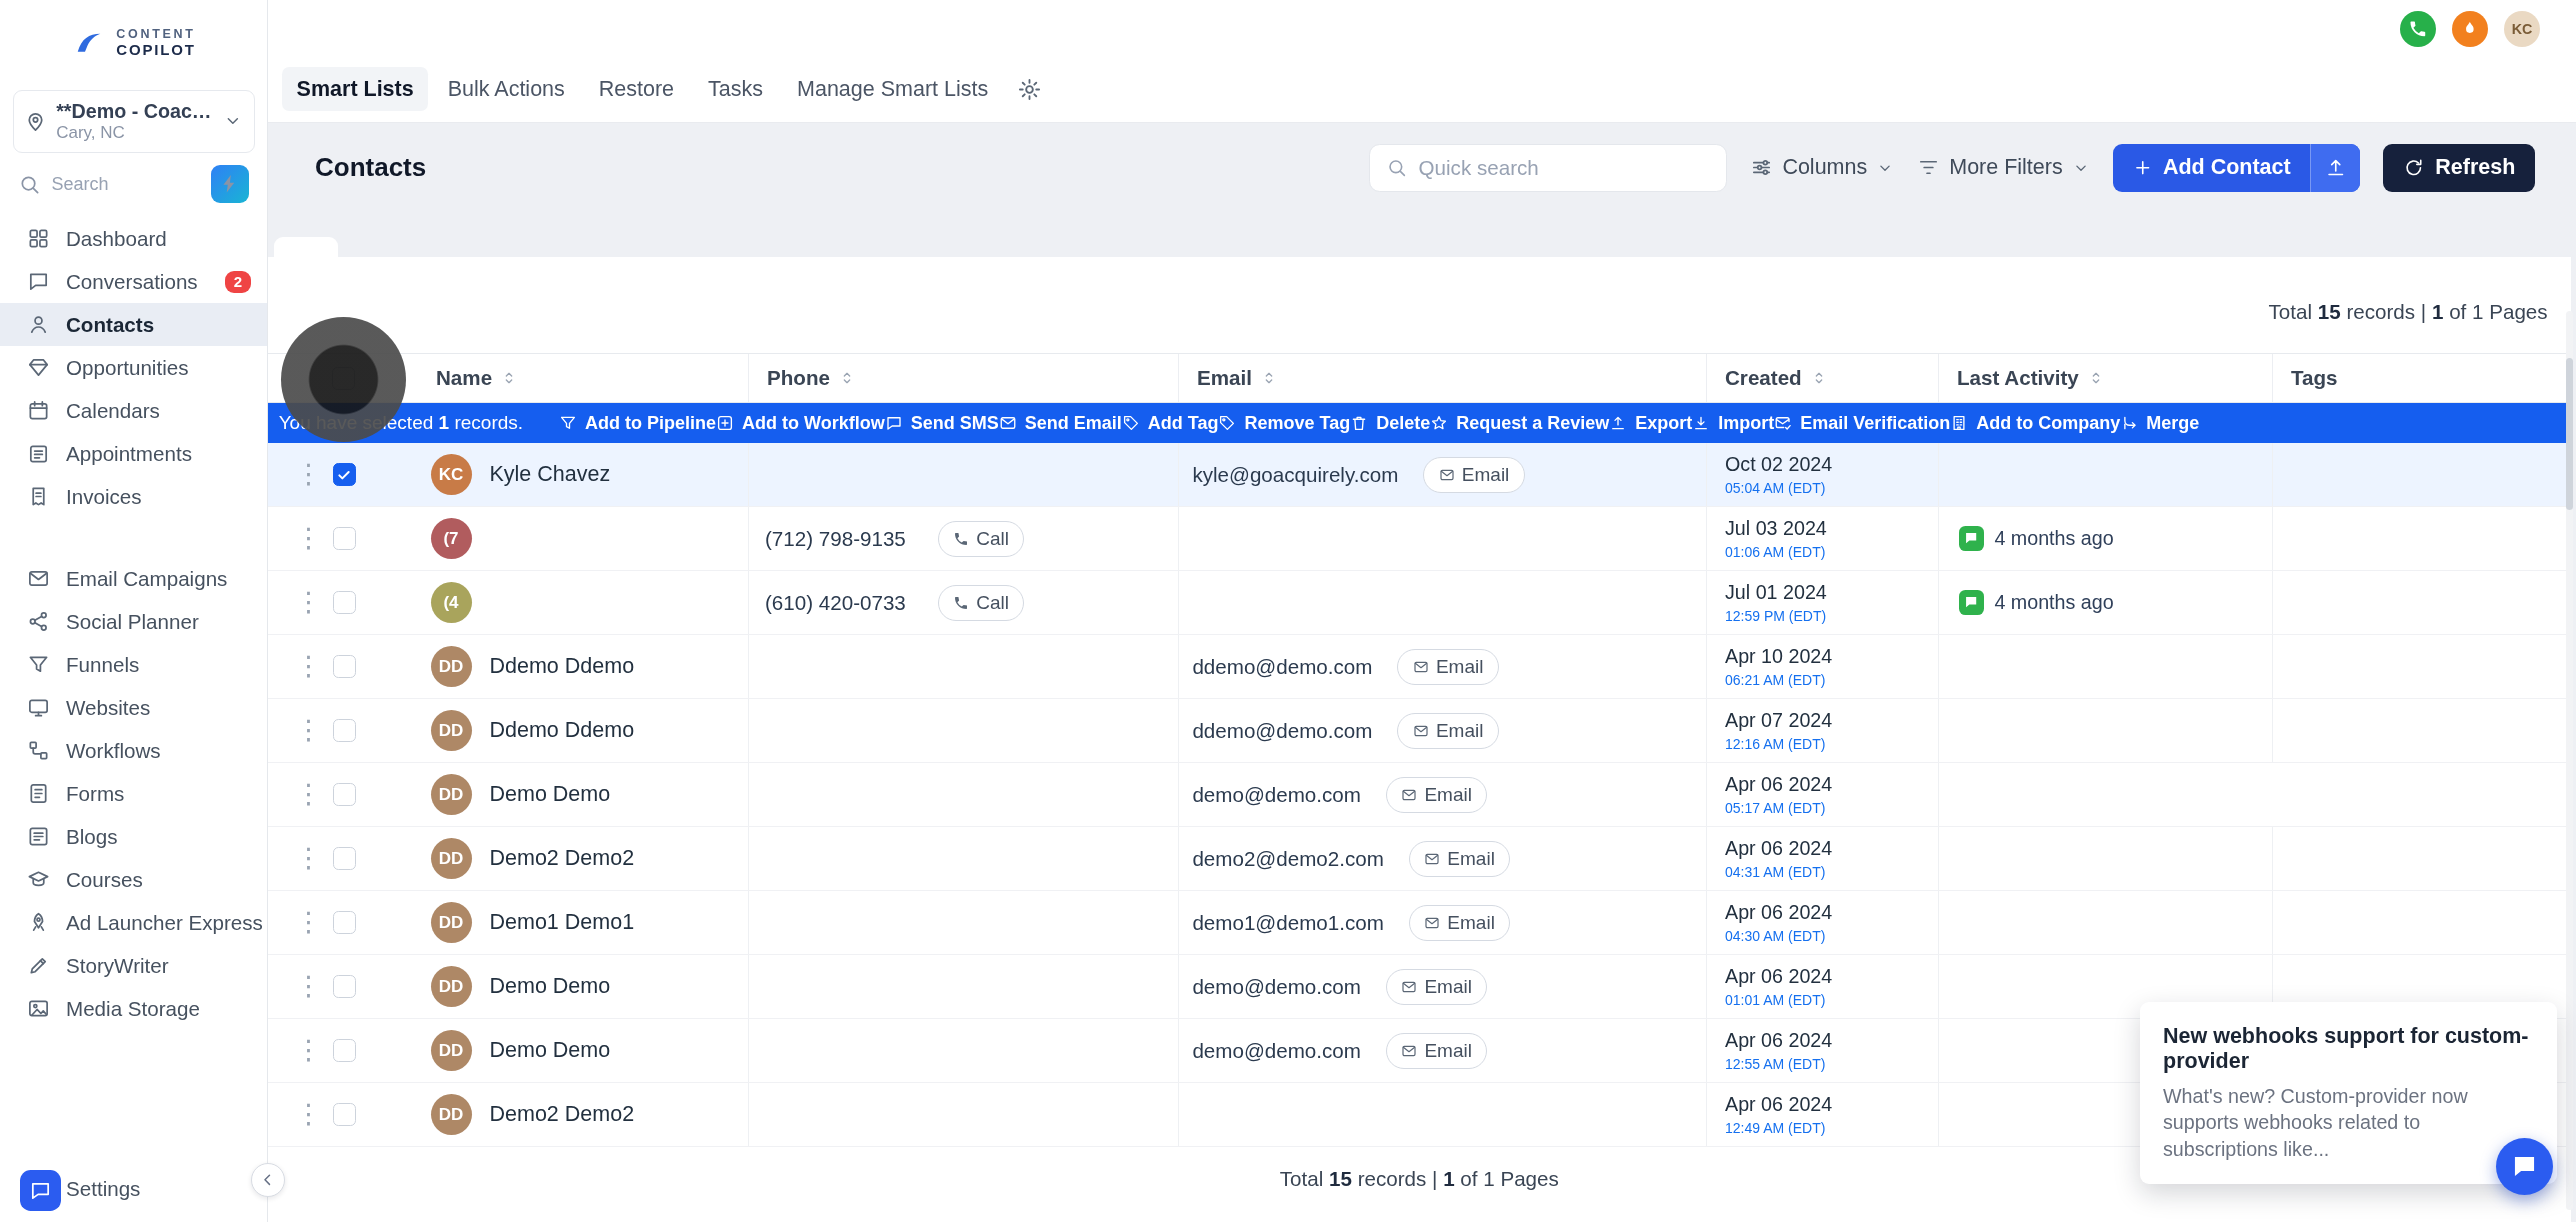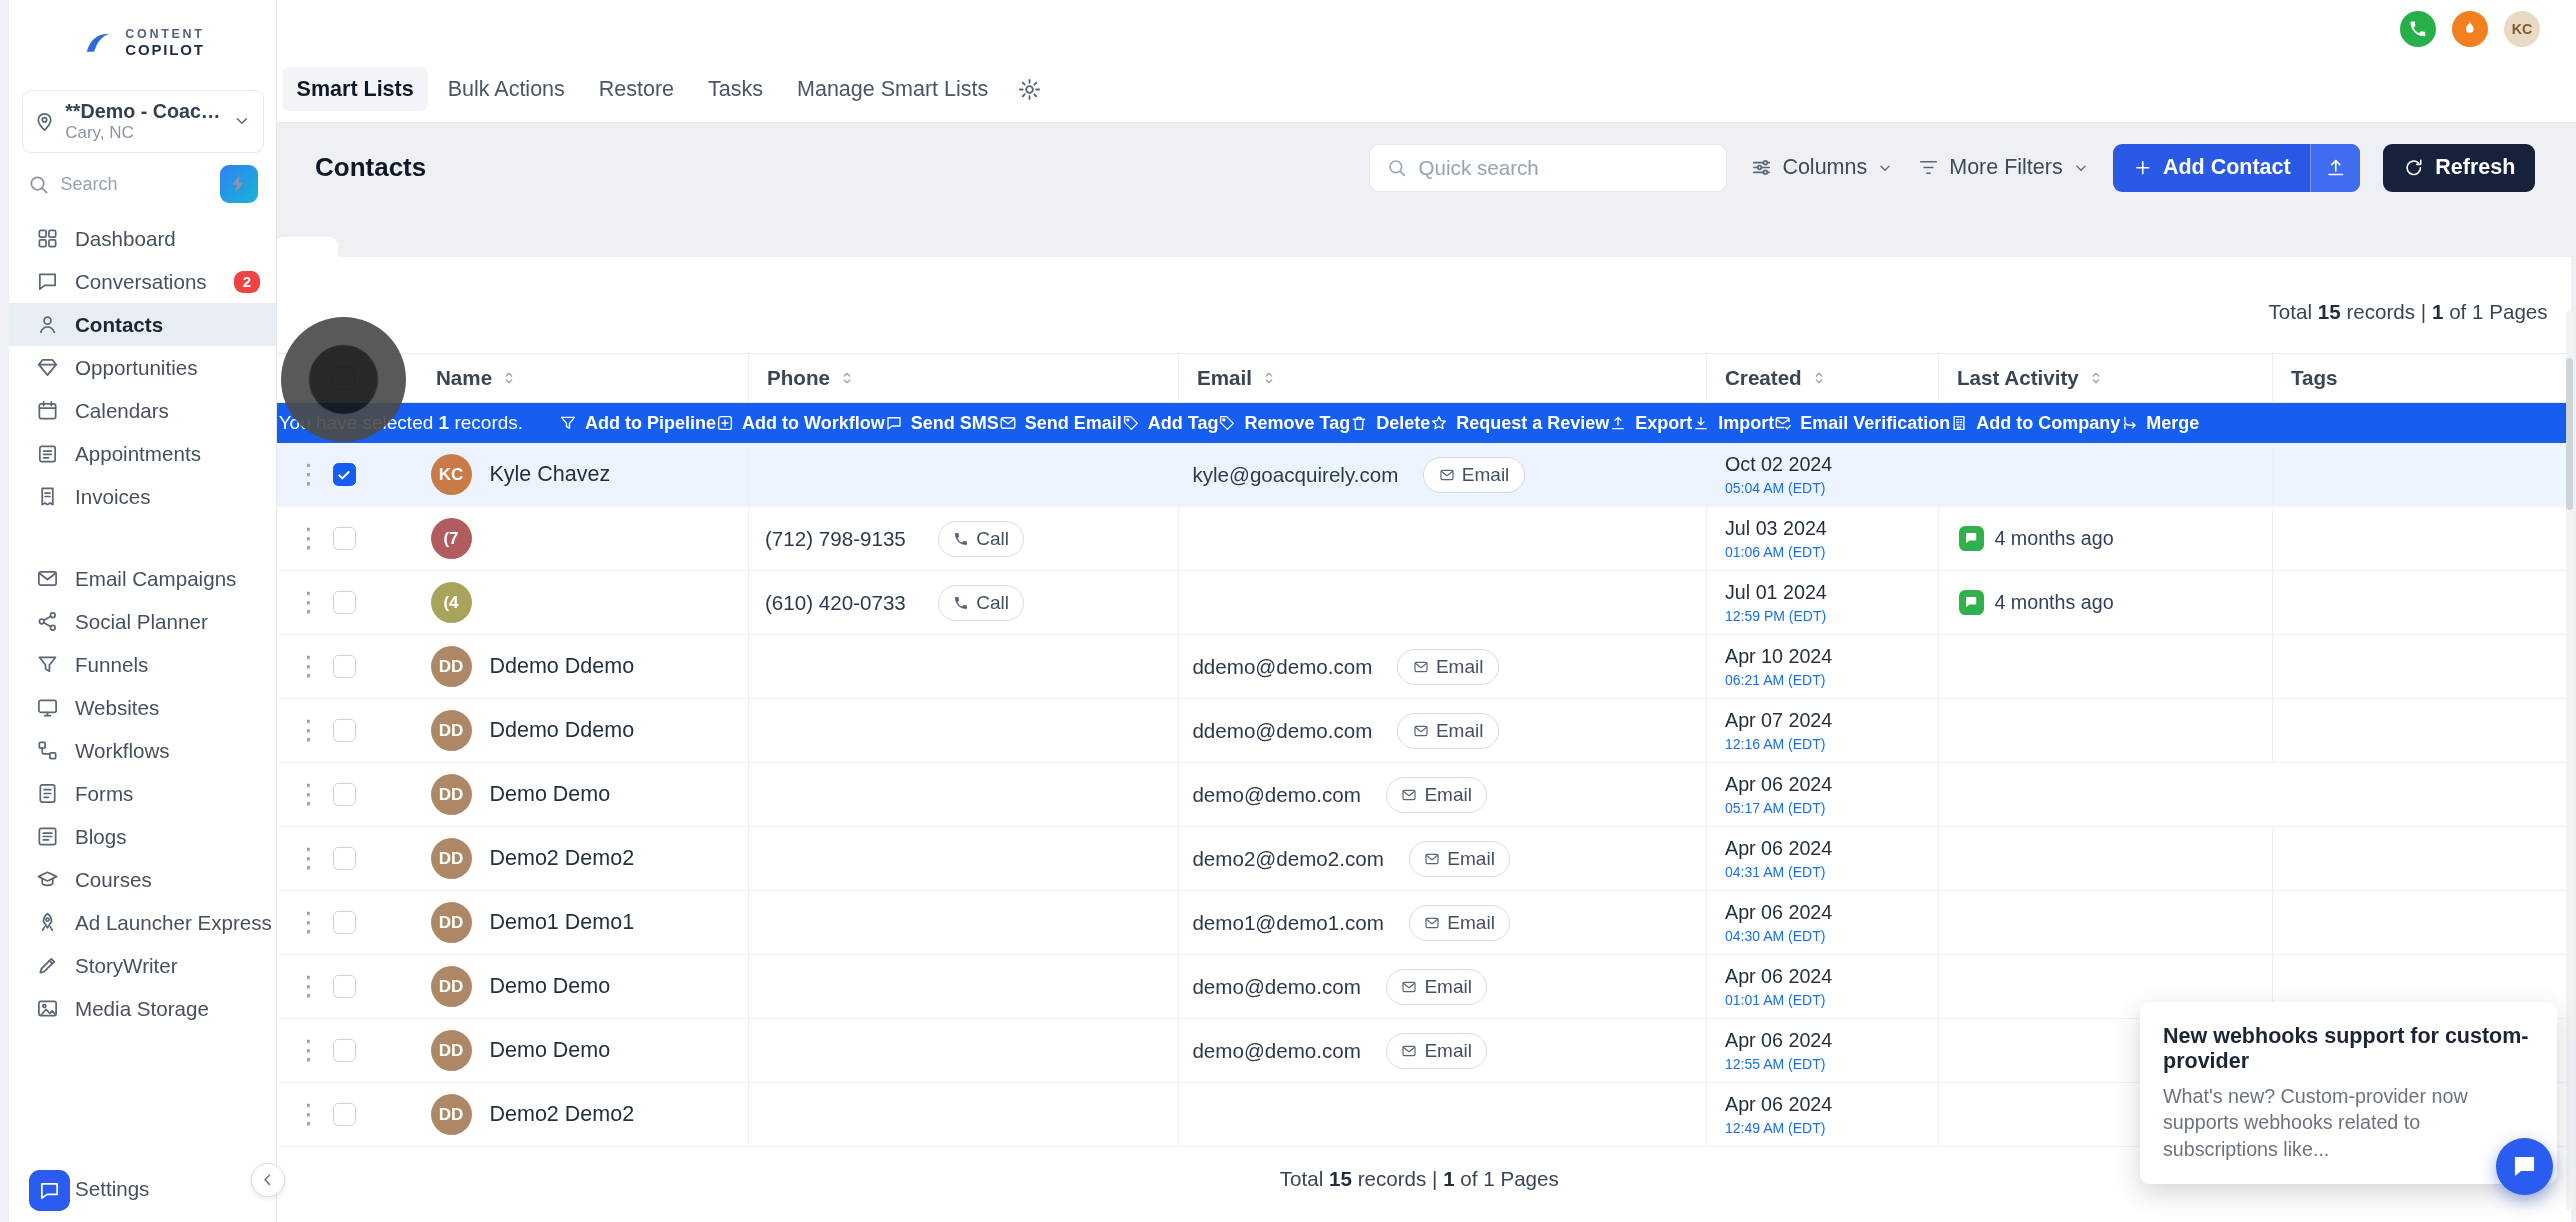--- a/index.html
+++ b/index.html
@@ -12,21 +12,21 @@
     --time-blue:#1570ef;
     --row-selected:#edf4ff;
     --launcher-blue:#2b5cf0;
   }
   *{box-sizing:border-box;margin:0;padding:0;}
   html,body{width:2576px;height:1223px;overflow:hidden;}
   body{position:relative;font-family:"Liberation Sans","DejaVu Sans",sans-serif;background:#eef0f4;color:#2b3a4e;}
   svg{flex:none;display:block;}
 
   
-  .sidebar{position:absolute;left:9px;top:0;width:268px;height:100%;background:#fff;border-right:0.9px solid #e5e8ec;z-index:5;}
+  .sidebar{position:absolute;left:0;top:0;width:268px;height:100%;background:#fff;border-right:0.9px solid #e5e8ec;z-index:5;}
   .logo-row{height:86px;display:flex;align-items:center;justify-content:center;gap:9px;}
   .brand-text{line-height:1.1;text-align:left;}
   .brand-line1{font-size:12.5px;letter-spacing:2.7px;color:#51627f;font-weight:700;}
   .brand-line2{font-size:15px;letter-spacing:1.8px;color:#1c2b4a;font-weight:800;}
   .location{margin:3.6px 12.5px 9px;border:0.9px solid #e6e9ee;border-radius:9px;padding:9px 10.7px;display:flex;align-items:center;gap:9px;cursor:pointer;}
   .location .icn{color:#5b6776;}
   .loc-text{display:flex;flex-direction:column;min-width:0;}
   .loc-name{font-size:19.7px;font-weight:600;color:#344054;white-space:nowrap;overflow:hidden;text-overflow:ellipsis;max-width:170px;}
   .loc-city{font-size:17px;color:#8a94a6;}
   .loc-chevron{margin-left:auto;color:#8a94a6;}

